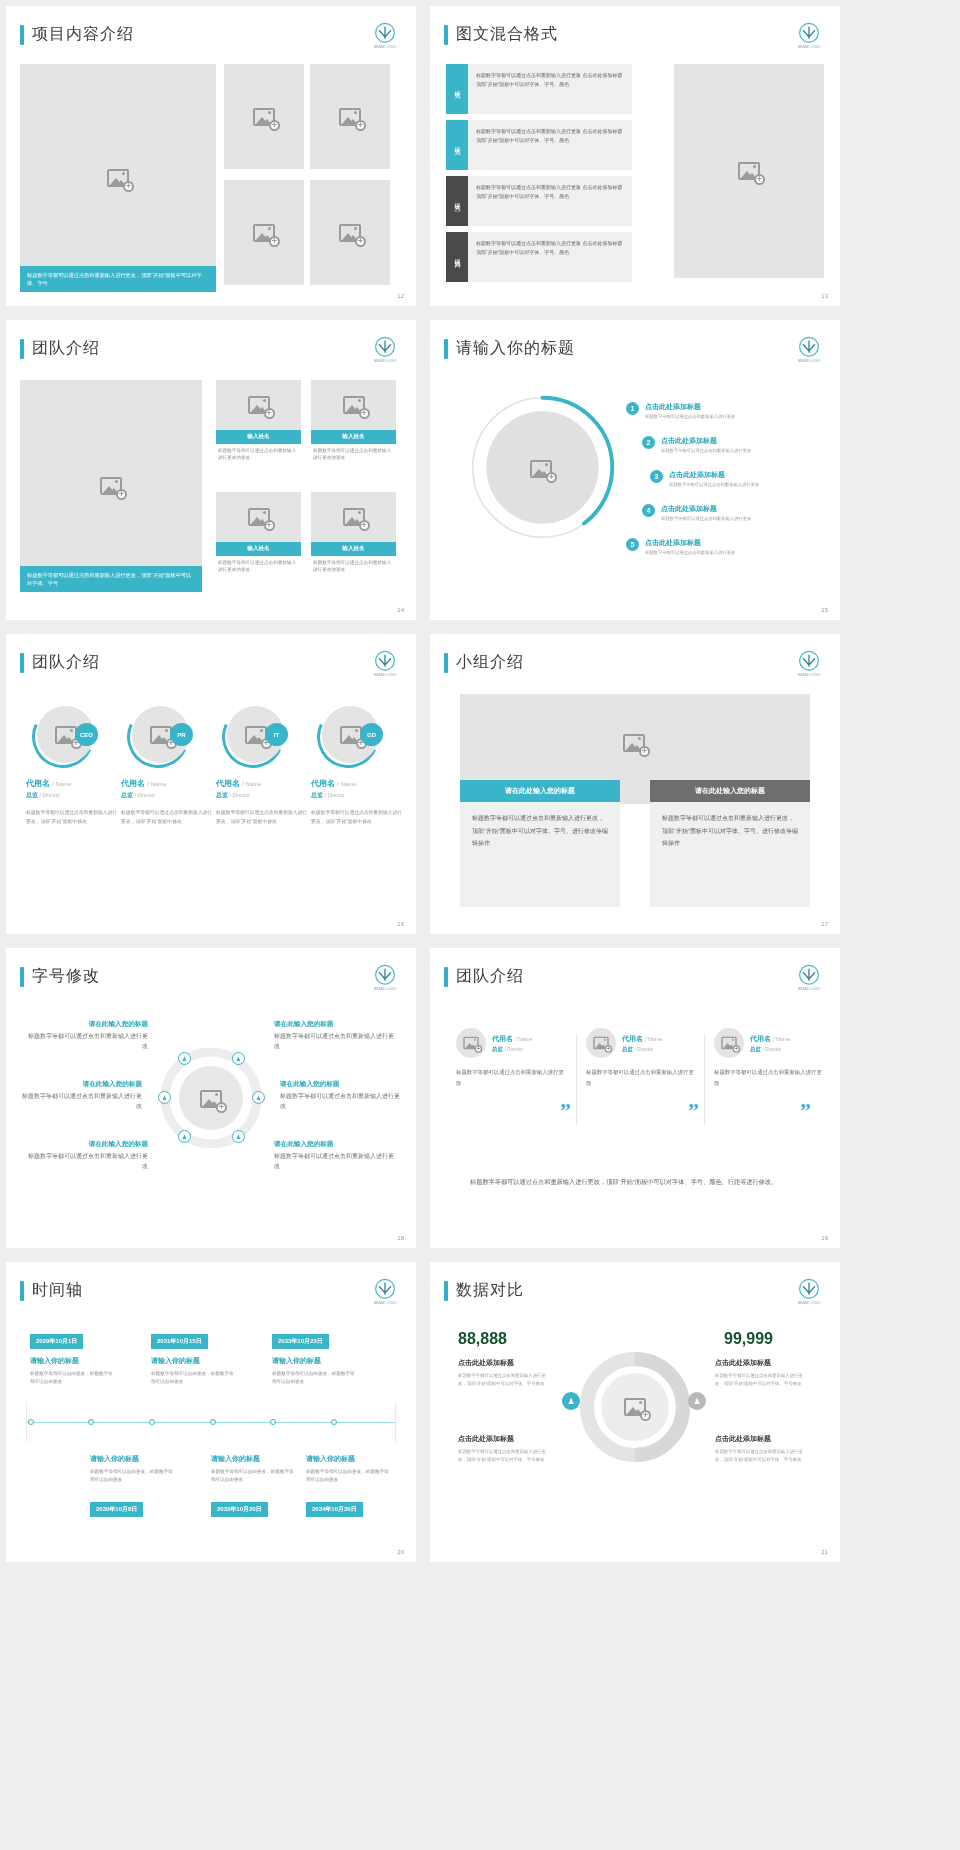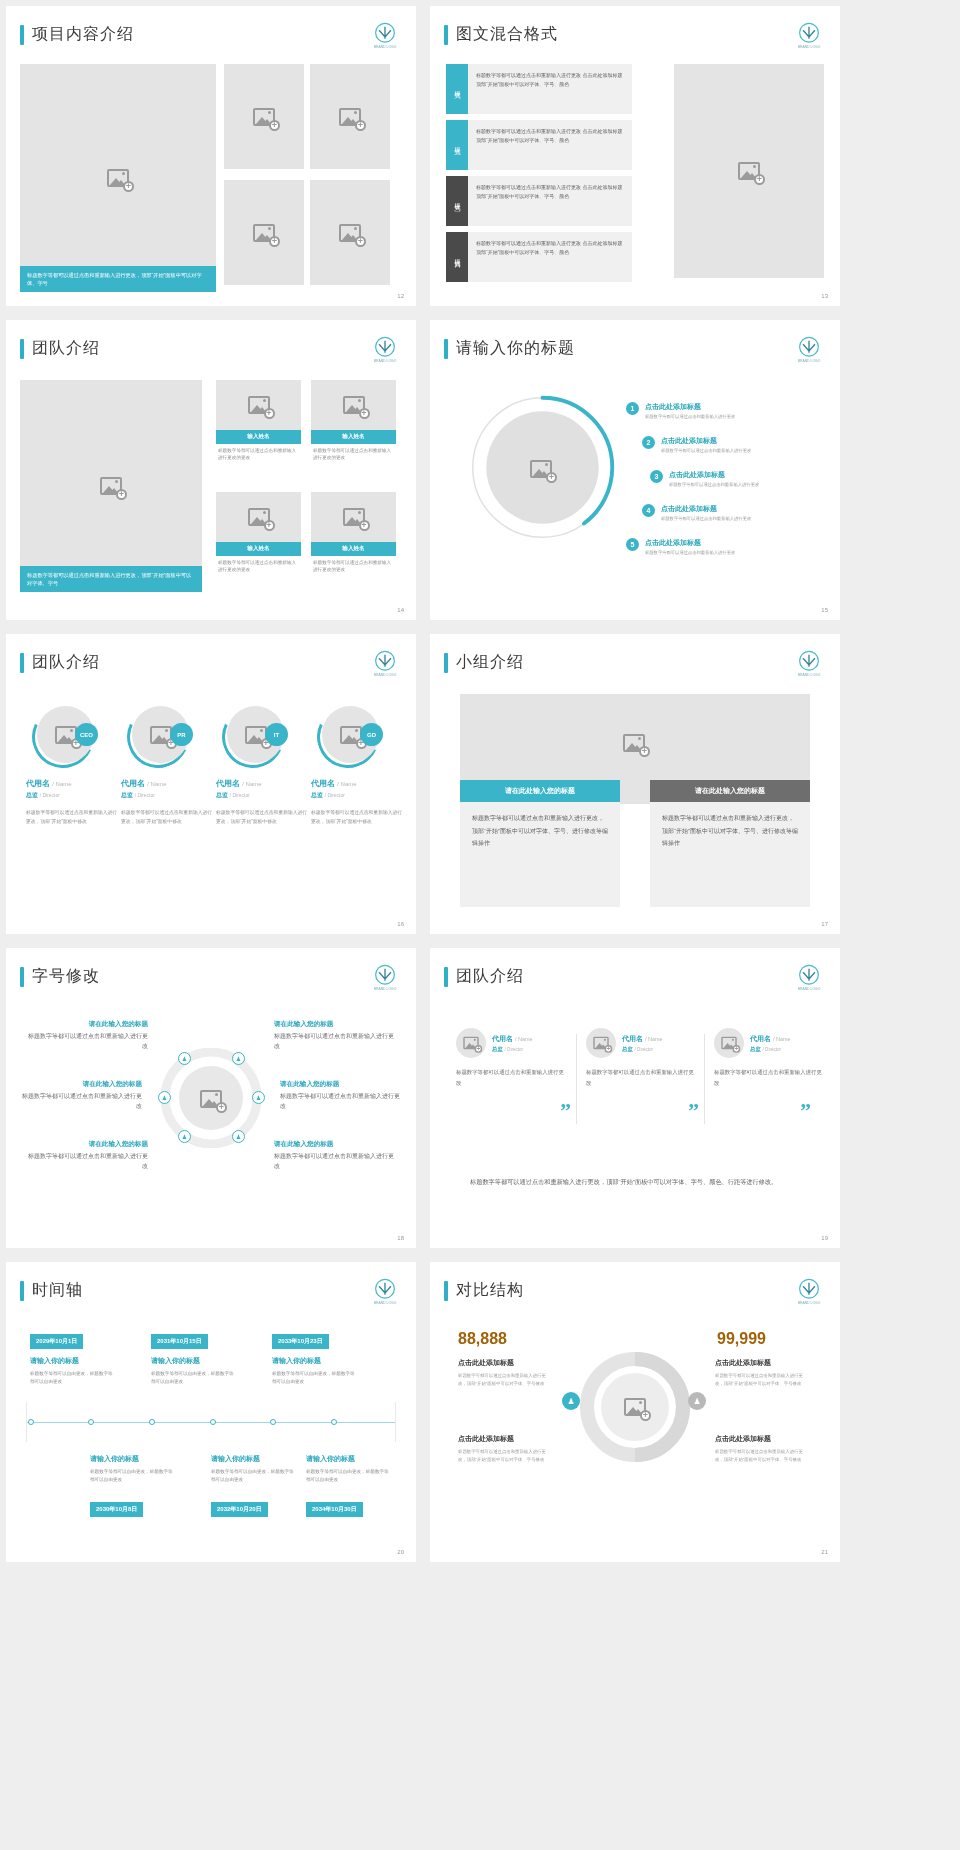--- a/index.html
+++ b/index.html
@@ -88,21 +88,21 @@
   .s19 .rl small { color:#b6b6b6; font-weight:normal;}
   .s19 .bd { font-size:5.4px; color:#6e6e6e; line-height:2; margin-top:9px; }
   .s19 .quote { position:absolute; font-size:22px; color:#3ab4c8; font-family:"Liberation Serif",serif; font-weight:bold;}
   .s19 .foot { position:absolute; left:40px; top:228px; width:330px; font-size:6.2px; color:#5d5d5d; line-height:2; }
   
   .s20 .chip { position:absolute; background:#3ab4c8; color:#fff; font-size:6px; font-weight:bold; padding:3px 6px; }
   .s20 .th { position:absolute; font-size:7px; color:#2aa7bd; font-weight:bold; }
   .s20 .td { position:absolute; width:85px; font-size:4.6px; color:#8d8d8d; line-height:1.85; }
   .s20 .node { position:absolute; width:6px;height:6px;border-radius:50%;border:1px solid #3ab4c8;background:#fff; }
   
-  .s21 .bignum { position:absolute; font-size:16px; color:#a16207; font-weight:bold; }
+  .s21 .bignum { position:absolute; font-size:16px; color:#14532d; font-weight:bold; }
   .s21 .h2 { position:absolute; font-size:7px; color:#3b3b3b; font-weight:bold; }
   .s21 .d2 { position:absolute; width:95px; font-size:4.4px; color:#9a9a9a; line-height:1.8; }
   .s21 .donut { position:absolute; left:150px; top:90px; width:110px; height:110px; }
 </style>
 </head>
 <body>
 
 <div class="deck">
 
   <div class="slide s12">
@@ -640,21 +640,21 @@
     <div class="th" style="left:300px;top:192px;">请输入你的标题</div>
     <div class="td" style="left:300px;top:206px;">标题数字等都可以自由更改，标题数字等都可以自由更改</div>
     <div class="chip" style="left:300px;top:240px;">2034年10月30日</div>
 
     <div class="pgnum">20</div>
   </div>
 
   <div class="slide s21">
     <div class="title">
       <div class="bar"></div>
-      <div class="txt">对比结构</div>
+      <div class="txt">数据对比</div>
     </div>
     <svg class="logo" viewBox="0 0 40 40">
       <circle cx="20" cy="15" r="11" fill="none" stroke="#3ab4c8" stroke-width="1.4"></circle>
       <path d="M13 12 L20 20 L27 12 M20 8 L20 22" stroke="#2b7f97" stroke-width="1.6" fill="none"></path>
       <text x="20" y="33" font-size="4" fill="#6fa8b8" text-anchor="middle">BRAND LOGO</text>
     </svg>
 
     <svg class="donut" viewBox="0 0 110 110">
       <circle cx="55" cy="55" r="48" fill="none" stroke="#e4e4e4" stroke-width="14"></circle>
       <path d="M55 7 A48 48 0 0 1 55 103" fill="none" stroke="#d8d8d8" stroke-width="14"></path>
@@ -671,21 +671,21 @@
     </div>
     <div style="position:absolute;left:132px;top:130px;width:18px;height:18px;border-radius:50%;background:#3ab4c8;color:#fff;font-size:8px;display:flex;align-items:center;justify-content:center;">♟</div>
     <div style="position:absolute;left:258px;top:130px;width:18px;height:18px;border-radius:50%;background:#b9b9b9;color:#fff;font-size:8px;display:flex;align-items:center;justify-content:center;">♟</div>
 
     <div class="bignum" style="left:28px;top:68px;">88,888</div>
     <div class="h2" style="left:28px;top:96px;">点击此处添加标题</div>
     <div class="d2" style="left:28px;top:110px;">标题数字等都可以通过点击和重新输入进行更改，顶部“开始”面板中可以对字体、字号修改</div>
     <div class="h2" style="left:28px;top:172px;">点击此处添加标题</div>
     <div class="d2" style="left:28px;top:186px;">标题数字等都可以通过点击和重新输入进行更改，顶部“开始”面板中可以对字体、字号修改</div>
 
-    <div class="bignum" style="left:287px;top:68px;">99,999</div>
+    <div class="bignum" style="left:294px;top:68px;">99,999</div>
     <div class="h2" style="left:285px;top:96px;">点击此处添加标题</div>
     <div class="d2" style="left:285px;top:110px;">标题数字等都可以通过点击和重新输入进行更改，顶部“开始”面板中可以对字体、字号修改</div>
     <div class="h2" style="left:285px;top:172px;">点击此处添加标题</div>
     <div class="d2" style="left:285px;top:186px;">标题数字等都可以通过点击和重新输入进行更改，顶部“开始”面板中可以对字体、字号修改</div>
 
     <div class="pgnum">21</div>
   </div>
 
 </div>
 

